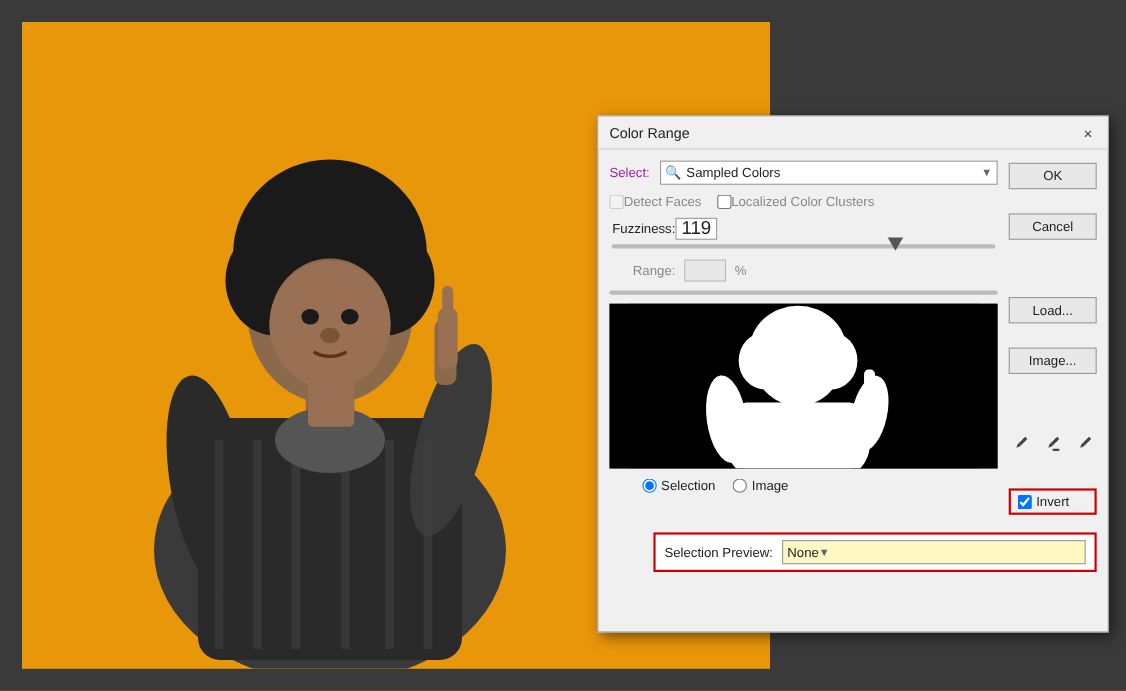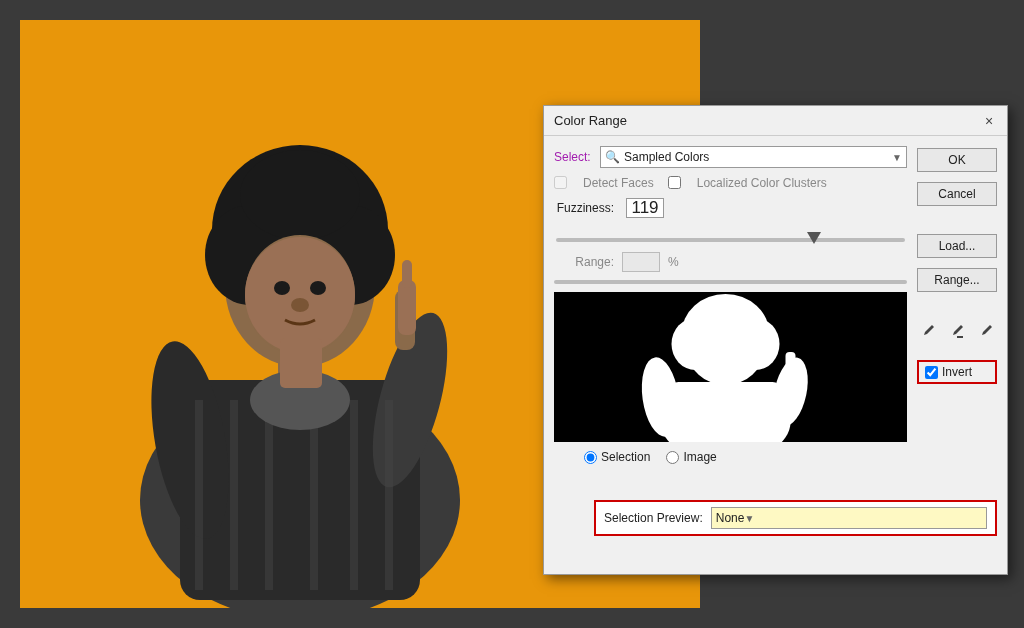--- a/index.html
+++ b/index.html
@@ -68,21 +68,21 @@
     
     .dialog-left {
       flex: 1;
     }
 
     
     .dialog-right {
       width: 80px;
       display: flex;
       flex-direction: column;
-      gap: 10px;
+      gap: 22px;
       align-items: stretch;
       padding-top: 2px;
     }
 
     
     .select-row {
       display: flex;
       align-items: center;
       gap: 6px;
       margin-bottom: 8px;
@@ -116,36 +116,36 @@
     
     .checkboxes-row {
       display: flex;
       align-items: center;
       gap: 14px;
       margin-bottom: 8px;
     }
 
     .checkbox-item {
       display: flex;
-      align-items: flex-start;
-      gap: 16px;
+      align-items: flex-end;
+      gap: 0;
       color: #888;
       font-size: 12px;
     }
 
     .checkbox-item input[type="checkbox"] {
       margin: 0;
     }
 
     
     .fuzziness-row {
       display: flex;
       align-items: center;
-      gap: 12px;
-      margin-bottom: 20px;
+      gap: 0;
+      margin-bottom: 4px;
     }
 
     .fuzziness-label {
       font-size: 12px;
       color: #222;
       min-width: 60px;
       text-align: right;
     }
 
     .fuzziness-value {
@@ -473,21 +473,21 @@
         </label>
       </div>
 
     </div>
 
     <div class="dialog-right">
       <button class="dialog-btn">OK</button>
       <button class="dialog-btn">Cancel</button>
       <div style="height:8px;"></div>
       <button class="dialog-btn">Load...</button>
-      <button class="dialog-btn">Range...</button>
+      <button class="dialog-btn">Image...</button>
       <div style="height:8px;"></div>
 
       <div class="icons-row">
         <div class="icon-btn" title="Add to sample">
           <svg width="16" height="16" viewBox="0 0 16 16" fill="#444">
             <path d="M12 2L14 4L7 11L4 12L5 9L12 2Z"></path>
             <line x1="10" y1="4" x2="12" y2="6" stroke="#444" stroke-width="1"></line>
           </svg>
         </div>
         <div class="icon-btn" title="Subtract from sample">

